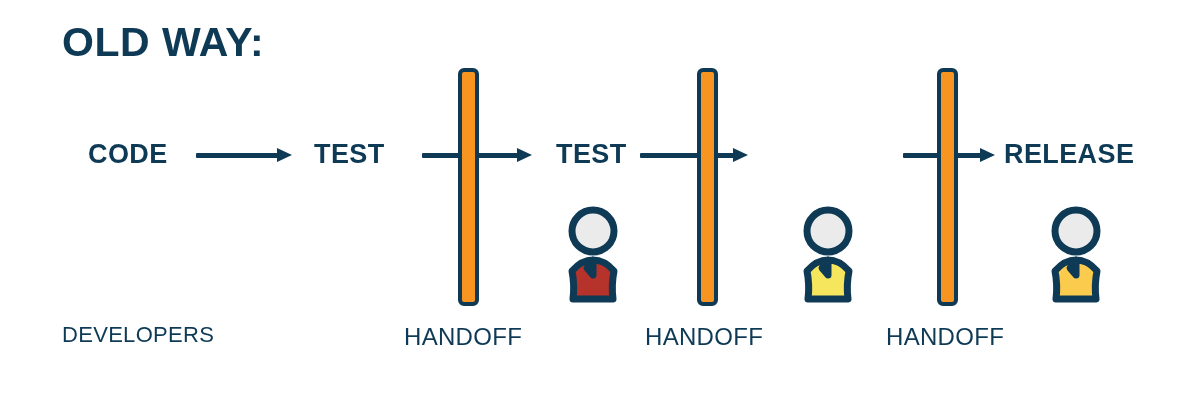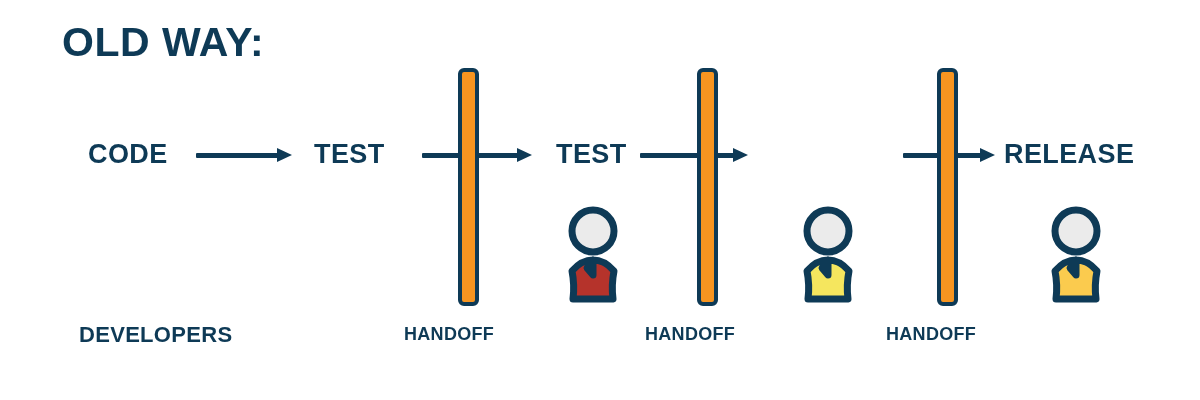--- a/index.html
+++ b/index.html
@@ -33,35 +33,35 @@
   }
 
   
   .bar{
     position:absolute;top:68px;width:21px;height:238px;
     background:#F79520;border:4px solid #0E3A56;
     border-radius:6px;box-sizing:border-box;
   }
   .handoff-label{
     position:absolute;top:325px;
-    font-size:18px;font-weight:bold;letter-spacing:0.3px;
+    font-size:24px;font-weight:normal;letter-spacing:0.3px;
     color:#0E3A56;white-space:nowrap;line-height:1;
   }
 
   
   .person{position:absolute;width:60px;height:100px;}
   .person svg{display:block;width:60px;height:100px;}
 
   
   .devs{position:absolute;left:60px;top:196px;width:175px;height:115px;}
   .devs svg{display:block;width:175px;height:115px;}
   .devs-label{
     position:absolute;left:62px;top:324px;
-    font-size:22px;font-weight:bold;letter-spacing:0.3px;
-    color:#0E3A56;white-space:nowrap;line-height:1;margin-left:17px;
+    font-size:22px;font-weight:normal;letter-spacing:0.3px;
+    color:#0E3A56;white-space:nowrap;line-height:1;
   }
 </style>
 </head>
 <body>
 
 <div id="stage">
 
   <div class="title">OLD WAY:</div>
 
   <div class="stage-label" style="left:88px;">CODE</div>

